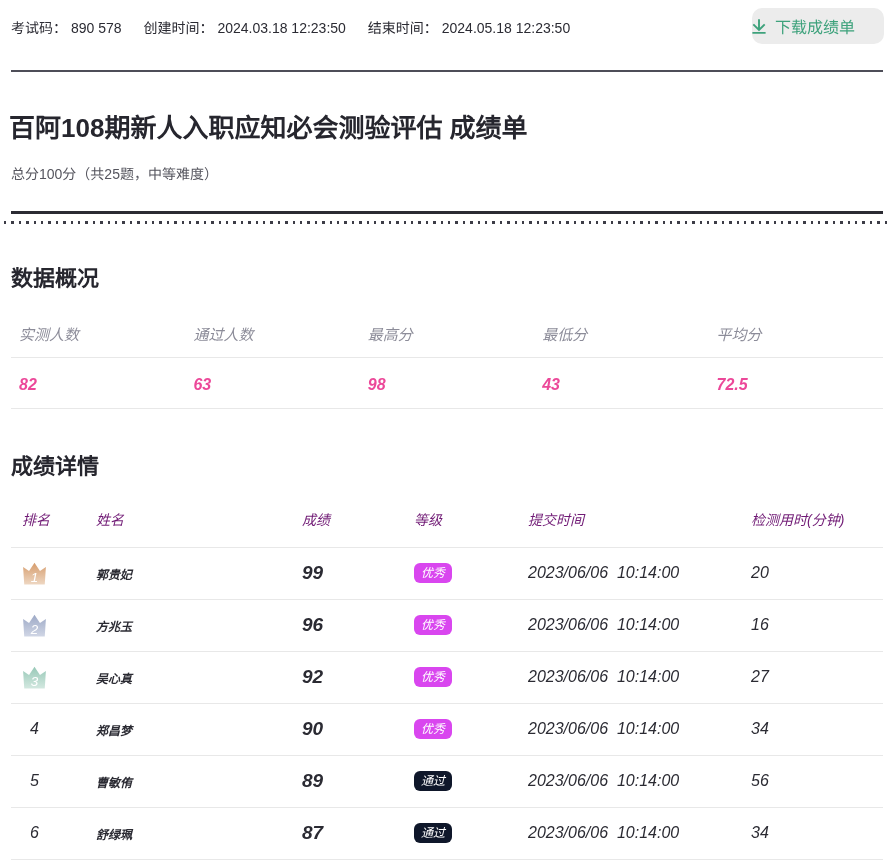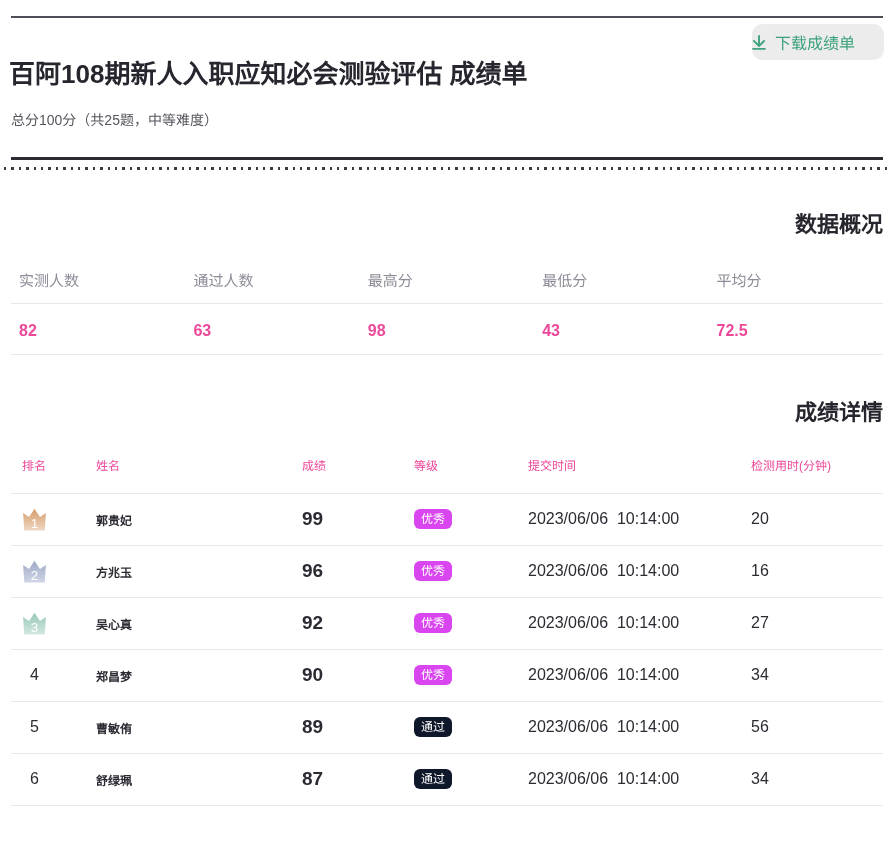--- a/index.html
+++ b/index.html
@@ -15,47 +15,52 @@
     background:#ececec; border-radius:10px; display:flex; align-items:center;
     color:#3ea27c; font-size:16px; }
   .dlbtn svg { margin-right:9px; }
 
   h1 { font-size:26px; font-weight:700; color:#26262e; margin:33px 0 0 -2px; line-height:46px; }
   .sub { font-size:14px; color:#55555e; margin-top:14px; line-height:18px; }
 
   .thick { border-top:3px solid #2b2b33; margin-top:28px; }
   .dots { height:2.6px; margin:7px -7px 0; background-image:repeating-linear-gradient(90deg,#3c3c46 0px,#3c3c46 2.3px,transparent 2.3px,transparent 7.4px); }
 
-  h2 { font-size:22px; font-weight:700; color:#26262e; line-height:26px;text-align:right; }
+  h2 { font-size:22px; font-weight:700; color:#26262e; line-height:26px; }
   .h2a { margin-top:42px; }
   .h2b { margin-top:45px; }
 
   table { border-collapse:collapse; table-layout:fixed; width:872px; }
-  td,th { text-align:left; font-weight:400; padding:0 0 0 11px; }
+  td,th { text-align:left; font-weight:400; padding:0 0 0 11px;font-style:italic; }
 
   .stats { margin-top:18px; }
   .stats th { font-size:15px; color:#8c8c99; height:48px; border-bottom:1px solid #e8e8e8; padding-left:8px; }
   .stats td { font-size:16px; font-weight:700; color:#ec4899; height:51px; border-bottom:1px solid #e8e8e8; padding:4px 0 0 8px; }
 
   .detail { margin-top:15px; }
-  .detail th { font-size:12px; color:#ec4899; height:52px; border-bottom:1px solid #e8e8e8; padding-bottom:4px; }
+  .detail th { font-size:14px; color:#701a75; height:52px; border-bottom:1px solid #e8e8e8; padding-bottom:4px; }
   .detail td { height:52px; border-bottom:1px solid #e8e8e8; font-size:16px; color:#2b2b33; }
   .detail td.name { font-size:12px; font-weight:700; }
   .detail td.score { font-size:19px; font-weight:700; }
   .detail td.rank { padding-left:0; }
   .rankwrap { width:23px; margin-left:12px; text-align:center; font-size:16px; }
   .rankwrap svg { display:block; }
   .badge { display:inline-block; height:20px; line-height:20px; padding:0 7px; border-radius:6px;
     font-size:12px; color:#fff; }
   .badge.exc { background:#d946ef; }
   .badge.pass { background:#0f172a; }
 </style>
 </head>
 <body>
 <div class="page">
+  <div class="topbar">
+    <span>考试码： 890 578</span>
+    <span>创建时间： 2024.03.18 12:23:50</span>
+    <span>结束时间： 2024.05.18 12:23:50</span>
+  </div>
   <div class="dlbtn">
     <svg width="14" height="16" viewBox="0 0 14 16" fill="none" stroke="#3ea27c" stroke-width="1.9">
       <path d="M7 1.2 V11.3 M1.3 6.4 L7 12 L12.7 6.4 M0.4 14.9 H13.6"></path>
     </svg>下载成绩单
   </div>
   <div class="topline"></div>
 
   <h1>百阿108期新人入职应知必会测验评估 成绩单</h1>
   <p class="sub">总分100分（共25题，中等难度）</p>
 

